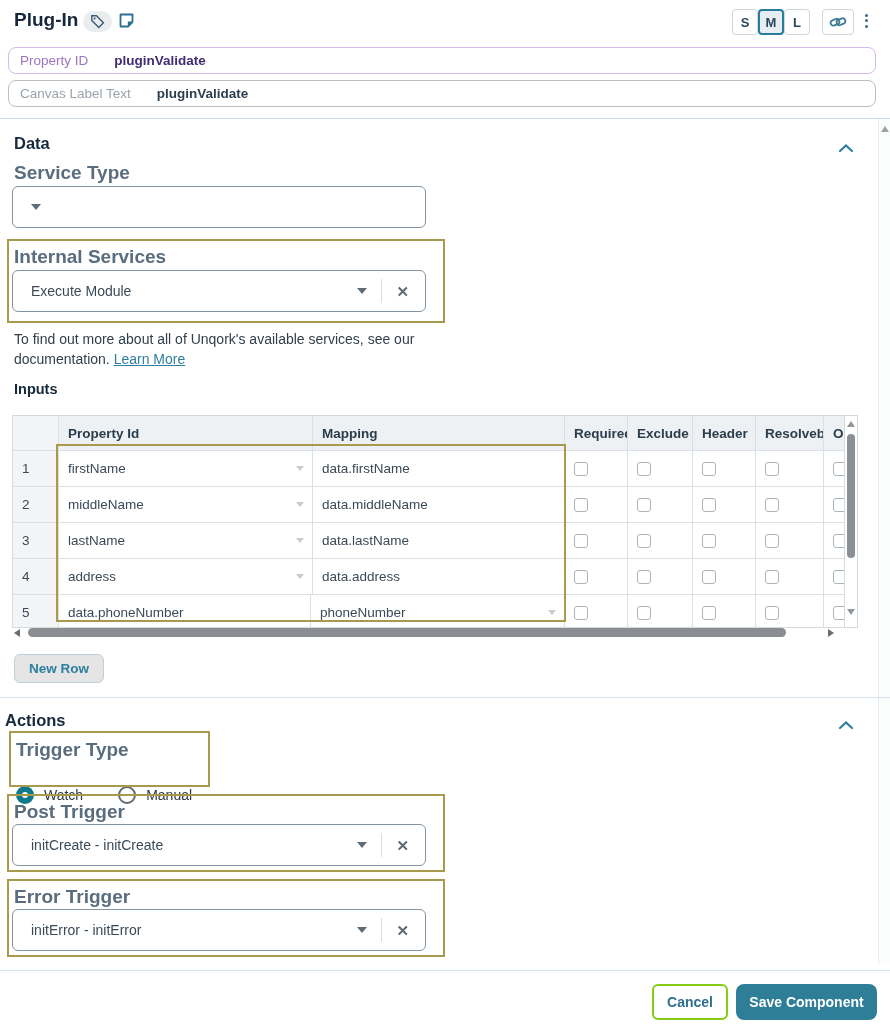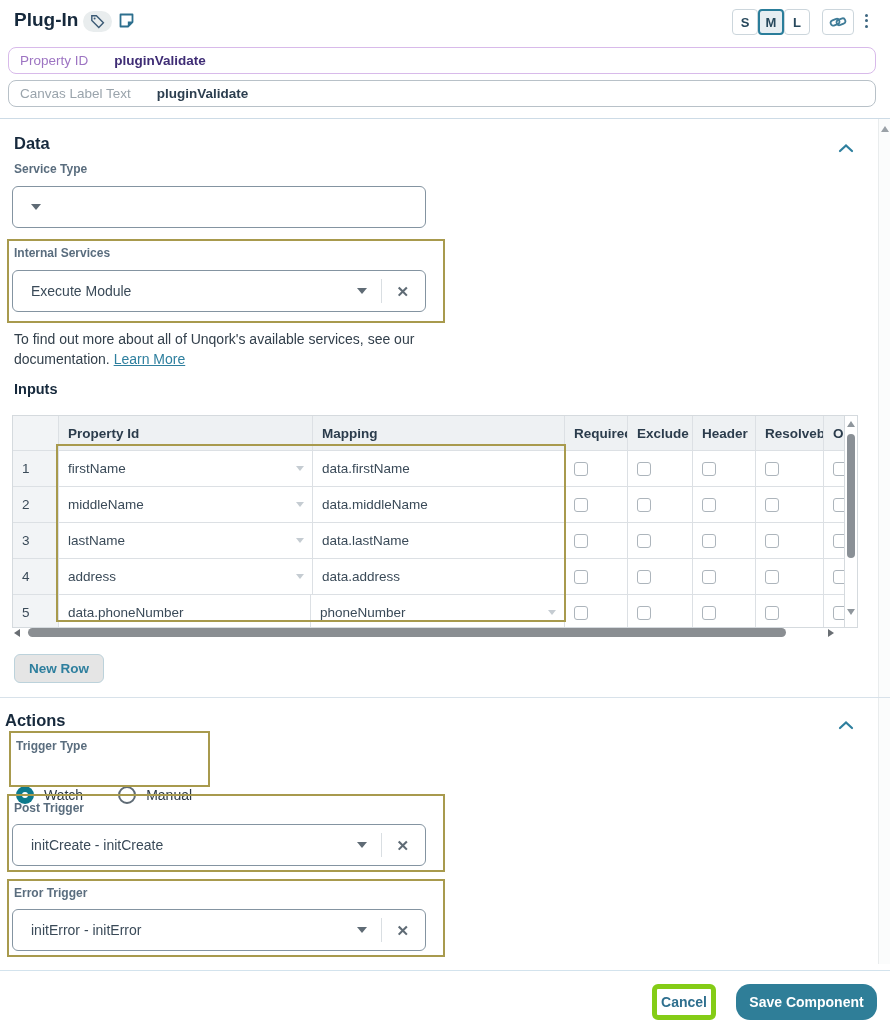--- a/index.html
+++ b/index.html
@@ -27,21 +27,21 @@
   .pid { border:1px solid #d8baea; }
   .pid .flabel { color:#9d74c2; }
   .pid .fvalue { color:#3f2d75; font-weight:bold; }
   .clabel { border:1px solid #b8c1c8; }
   .clabel .flabel { color:#9aa4ac; }
   .clabel .fvalue { color:#2c3e4f; font-weight:bold; }
 
   .divider { height:1px; background:#cddbe6; width:890px; left:0; }
 
   .section-h { font-size:16.5px; font-weight:bold; color:#16293c; }
-  .field-label { font-size:12px; font-weight:bold; color:#5a6d7e; }
+  .field-label { font-size:19px; font-weight:bold; color:#5a6d7e; }
 
   
   .dd { width:414px; height:42px; border:1px solid #8494a1; border-radius:6px;
     background:#fff; display:flex; align-items:center; padding:0 16px 0 18px; }
   .dd-text { flex:1; font-size:14px; color:#3a4a58; }
   .caret { width:0; height:0; border-left:5px solid transparent;
     border-right:5px solid transparent; border-top:6px solid #5f6b75; }
   .dd-sep { width:1px; height:24px; background:#d9dee2; margin:0 14px; }
   .dd-x { color:#5f6b75; font-size:15px; font-weight:bold; line-height:1; }
 
@@ -89,24 +89,24 @@
     font-size:13.5px; display:flex; align-items:center; }
 
   
   .radio-row { display:flex; align-items:center; font-size:14px; color:#2c3945; }
   .radio-on { width:18px; height:18px; border-radius:50%; background:#0d7a8c; position:relative; }
   .radio-on::after { content:""; position:absolute; left:6px; top:6px; width:6px;
     height:6px; border-radius:50%; background:#fff; }
   .radio-off { width:18px; height:18px; border-radius:50%; border:2px solid #5f6b75; background:#fff; }
 
   
-  .btn-cancel { width:64px; height:36px; border:5px solid #84cc16; border-radius:6px;
+  .btn-cancel { width:76px; height:36px; border:2px solid #84cc16; border-radius:6px;
     background:#fff; color:#2e6f8e; font-weight:bold; font-size:14px;
     display:flex; align-items:center; justify-content:center; }
-  .btn-save { width:141px; height:36px; border-radius:14px; background:#2f7e98;
+  .btn-save { width:141px; height:36px; border-radius:8px; background:#2f7e98;
     color:#ffffff; font-weight:bold; font-size:14px;
     display:flex; align-items:center; justify-content:center; }
 
   .page-sb { right:0; top:119px; width:12px; height:845px; background:#fbfcfc;
     border-left:1px solid #e9eced; }
 </style>
 </head>
 <body>
 
 <div class="abs page-title" style="left:14px; top:9px;">Plug-In</div>

